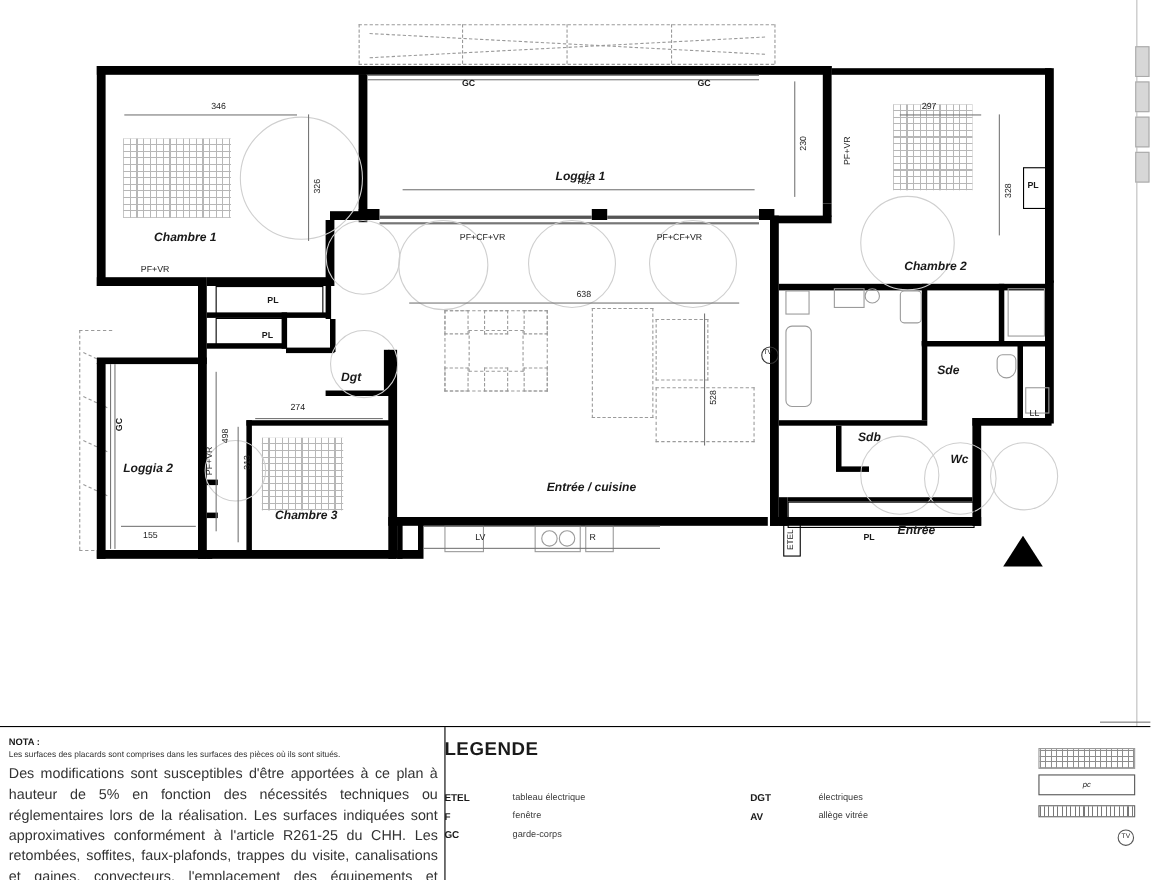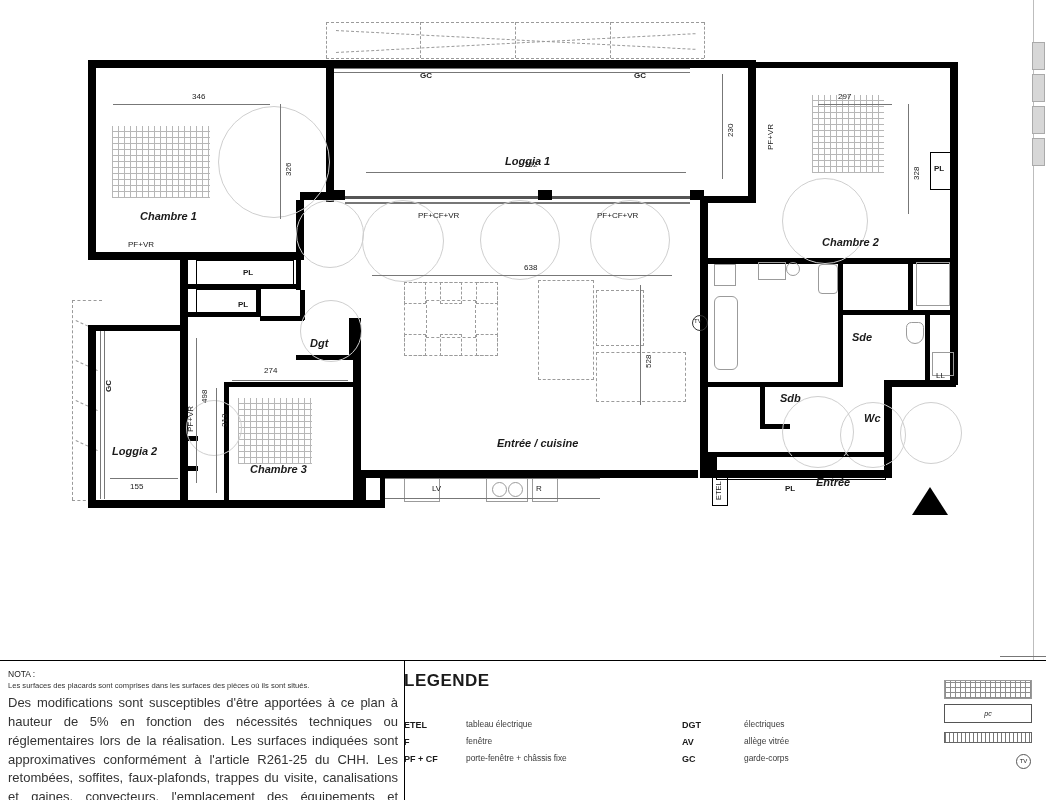--- a/index.html
+++ b/index.html
@@ -17,21 +17,21 @@
   .furn{position:absolute;border:1px solid #9b9b9b;}
   .furn.dash{border:1px dashed #9b9b9b;}
   .arc{position:absolute;border:1px solid #b9b9b9;border-radius:50%;}
   .hatch{position:absolute;background:
      repeating-linear-gradient(90deg,#b0b0b0 0 1px,transparent 1px 6px),
      repeating-linear-gradient(0deg,#b0b0b0 0 1px,transparent 1px 6px);}
   .plbox{position:absolute;border:1px solid #000;}
   
   #bottom{position:absolute;left:0;top:660px;width:1046px;height:140px;border-top:1px solid #000;background:#fff;}
   #nota{position:absolute;left:8px;top:8px;width:390px;}
-  #nota .t{font-size:8.5px;font-weight:normal;}
+  #nota .t{font-size:8.5px;font-weight:bold;}
   #nota p{margin:4px 0 0 0;font-size:13px;line-height:1.45;color:#333;text-align:justify;}
   #vline{position:absolute;left:404px;top:0;width:1px;height:140px;background:#000;}
   #legend{position:absolute;left:404px;top:10px;width:560px;}
   #legend h2{margin:0;font-size:17px;font-weight:bold;letter-spacing:.5px;}
   .legrow{display:flex;font-size:8.4px;line-height:1.9;}
   .legcol{width:278px;display:flex;}
   .legabbr{width:62px;font-weight:bold;font-size:9px;}
   .legtxt{color:#3a3a3a;}
   #legend-grid{margin-top:26px;}
   #symbols{position:absolute;right:8px;top:16px;width:100px;}
@@ -203,21 +203,21 @@
   <div class="plbox" style="left:930px;top:152px;width:22px;height:36px;"></div>
 
   <div class="furn" style="left:712px;top:470px;width:14px;height:34px;border-color:#000;"></div>
 
   <div class="furn" style="left:692px;top:315px;width:14px;height:14px;border-radius:50%;border-color:#333;"></div>
 
   <div class="room-label" style="left:140px;top:162px;">Chambre 1</div>
   <div class="room-label" style="left:822px;top:188px;">Chambre 2</div>
   <div class="room-label" style="left:250px;top:415px;">Chambre 3</div>
   <div class="room-label" style="left:505px;top:107px;">Loggia 1</div>
-  <div class="room-label" style="left:112px;top:397px;">Loggia 2</div>
+  <div class="room-label" style="left:112px;top:372px;">Loggia 2</div>
   <div class="room-label" style="left:497px;top:389px;">Entrée / cuisine</div>
   <div class="room-label" style="left:310px;top:289px;">Dgt</div>
   <div class="room-label" style="left:816px;top:428px;">Entrée</div>
   <div class="room-label" style="left:780px;top:344px;">Sdb</div>
   <div class="room-label" style="left:852px;top:283px;">Sde</div>
   <div class="room-label" style="left:864px;top:364px;">Wc</div>
 
   <div class="small-label" style="left:420px;top:71px;font-weight:bold;">GC</div>
   <div class="small-label" style="left:634px;top:71px;font-weight:bold;">GC</div>
   <div class="small-label" style="left:418px;top:211px;">PF+CF+VR</div>
@@ -304,24 +304,20 @@
           <span class="legabbr">F</span>
           <span class="legtxt">fenêtre</span>
         </div>
         <div class="legcol">
           <span class="legabbr">AV</span>
           <span class="legtxt">allège vitrée</span>
         </div>
       </div>
       <div class="legrow">
         <div class="legcol">
-          <span class="legabbr">PF + CF</span>
-          <span class="legtxt">porte-fenêtre + châssis fixe</span>
-        </div>
-        <div class="legcol">
           <span class="legabbr">GC</span>
           <span class="legtxt">garde-corps</span>
         </div>
       </div>
     </div>
   </div>
 
   <div id="symbols">
     <div class="symrow">
       <div class="sym-hatch"></div>

